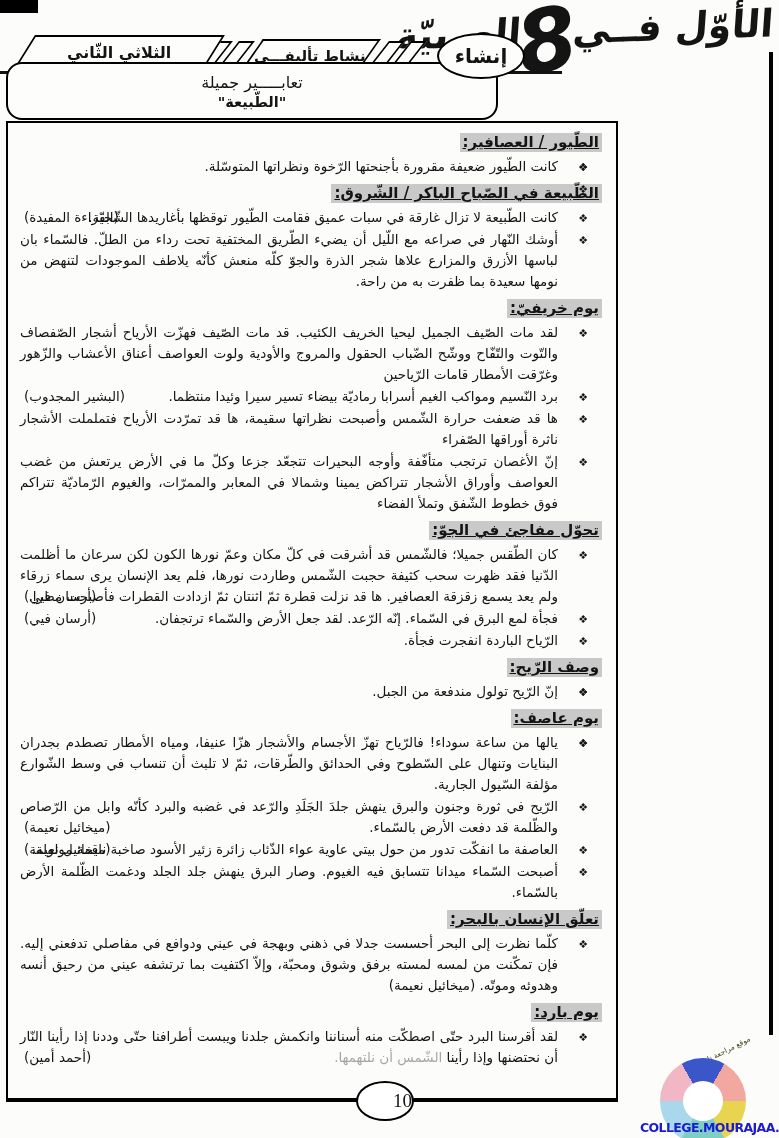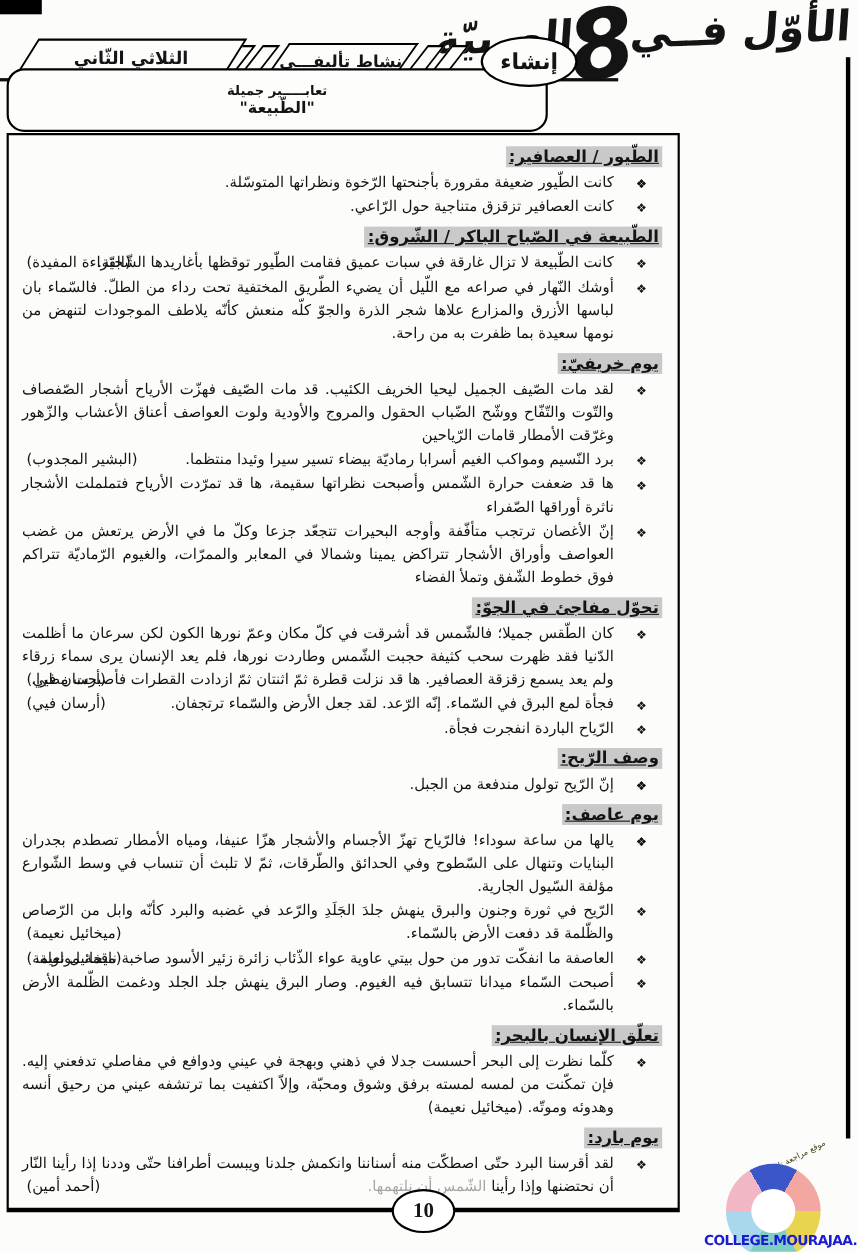--- a/index.html
+++ b/index.html
@@ -41,21 +41,21 @@
   }
   .act-box .inner { transform:skewX(35deg); font-weight:bold; font-size:15px; white-space:nowrap; }
   .slash { position:absolute; top:41px; width:16px; height:28px; border:2px solid #000; background:#fdfdfc; transform:skewX(-38deg); z-index:1; }
   .slash.s1 { left:206px; } .slash.s2 { left:228px; }
   .slash.s3 { left:378px; } .slash.s4 { left:400px; }
   .subject-box {
     position:absolute; left:6px; top:62px; width:492px; height:58px;
     border:2.5px solid #000; border-radius:16px; background:#fdfdfc; z-index:2;
     display:flex; flex-direction:column; align-items:center; justify-content:center; gap:2px;
   }
-  .subject-box .l1 { font-weight:bold; font-size:12px; }
+  .subject-box .l1 { font-weight:normal; font-size:16px; }
   .subject-box .l2 { font-weight:bold; font-size:14.5px; }
   
   .frame {
     position:absolute; left:6px; top:121px; width:612px; height:981px;
     border:2.5px solid #000; border-bottom-width:4px; background:transparent;
     padding:8px 14px 0 12px; overflow:hidden;
   }
   .outer-right-line { position:absolute; left:769px; top:52px; width:3.5px; height:983px; background:#000; }
   
   .section { margin-bottom:7px; }
@@ -64,22 +64,22 @@
     text-decoration:underline; padding:0 3px 1px; margin:2px 0 4px;
   }
   .item { position:relative; padding-right:44px; margin-bottom:1px; font-size:13.5px; line-height:21px; text-align:justify; }
   .bullet { position:absolute; right:14px; top:1px; font-size:11px; }
   .src { position:absolute; left:4px; bottom:0; font-size:13.5px; white-space:nowrap; }
   .faded { opacity:.38; }
   
   .page-oval {
     position:absolute; left:356px; top:1081px; width:58px; height:40px;
     border:2.5px solid #000; border-radius:50%; background:#fff; z-index:5;
-    display:flex; align-items:center; justify-content:center;
-    font-family:"Liberation Serif", serif; font-weight:bold; font-size:19px;
+    display:flex; align-items:center; 
+    font-family:"Liberation Serif", serif; font-weight:normal; font-size:19px;
   }
   .logo { position:absolute; left:648px; top:1046px; width:112px; height:92px; background:#fcfcfa; z-index:6; }
   .arc-text {
     position:absolute; left:2px; top:8px; width:120px;
     font-size:7.5px; color:#4a4a22; transform:rotate(-27deg); white-space:nowrap; text-align:center;
   }
   .ring {
     position:absolute; left:12px; top:12px; width:86px; height:86px; border-radius:50%;
     background:conic-gradient(from -30deg,
       #3a56c8 0 60deg, #f2a7a0 60deg 120deg, #e8d44f 120deg 180deg,
@@ -124,21 +124,21 @@
   <div class="l2">"الطّبيعة"</div>
 </div>
 
 <div class="outer-right-line"></div>
 <div class="frame">
   <div id="sections">
       <div class="section">
         <div class="sec-head">الطّيور / العصافير:</div>
         <div class="item"><span class="bullet">❖</span></div>
         <div class="item"><span class="bullet">❖</span><span class="txt">كانت الطّيور ضعيفة مقرورة بأجنحتها الرّخوة ونظراتها المتوسّلة.</span></div>
-        <div class="item"><span class="bullet">❖</span><span class="txt">كانت العصافير تزقزق متناجية حول الرّاعي.</span></div>
+        <div class="item"><span class="bullet">❖</span></div>
       </div>
       <div class="section">
         <div class="sec-head">الطّبيعة في الصّباح الباكر / الشّروق:</div>
         <div class="item"><span class="bullet">❖</span><span class="txt">كانت الطّبيعة لا تزال غارقة في سبات عميق فقامت الطّيور توقظها بأغاريدها الشّجيّة.</span><span class="src">(القراءة المفيدة)</span></div>
         <div class="item"><span class="bullet">❖</span><span class="txt">أوشك النّهار في صراعه مع اللّيل أن يضيء الطّريق المختفية تحت رداء من الطلّ. فالسّماء بان لباسها الأزرق والمزارع علاها شجر الذرة والجوّ كلّه منعش كأنّه يلاطف الموجودات لتنهض من نومها سعيدة بما ظفرت به من راحة.</span></div>
       </div>
       <div class="section">
         <div class="sec-head">يوم خريفيّ:</div>
         <div class="item"><span class="bullet">❖</span><span class="txt">لقد مات الصّيف الجميل ليحيا الخريف الكئيب. قد مات الصّيف فهزّت الأرياح أشجار الصّفصاف والتّوت والتّفّاح ووشّح الضّباب الحقول والمروج والأودية ولوت العواصف أعناق الأعشاب والزّهور وغرّقت الأمطار قامات الرّياحين</span></div>
         <div class="item"><span class="bullet">❖</span><span class="txt">برد النّسيم ومواكب الغيم أسرابا رماديّة بيضاء تسير سيرا وئيدا منتظما.</span><span class="src">(البشير المجدوب)</span></div>

